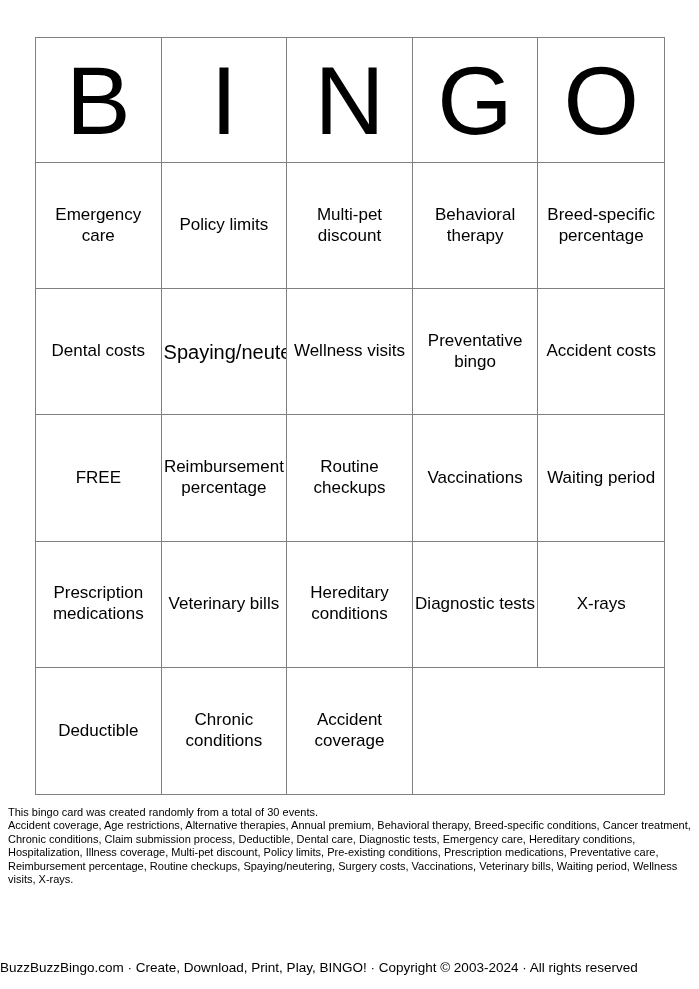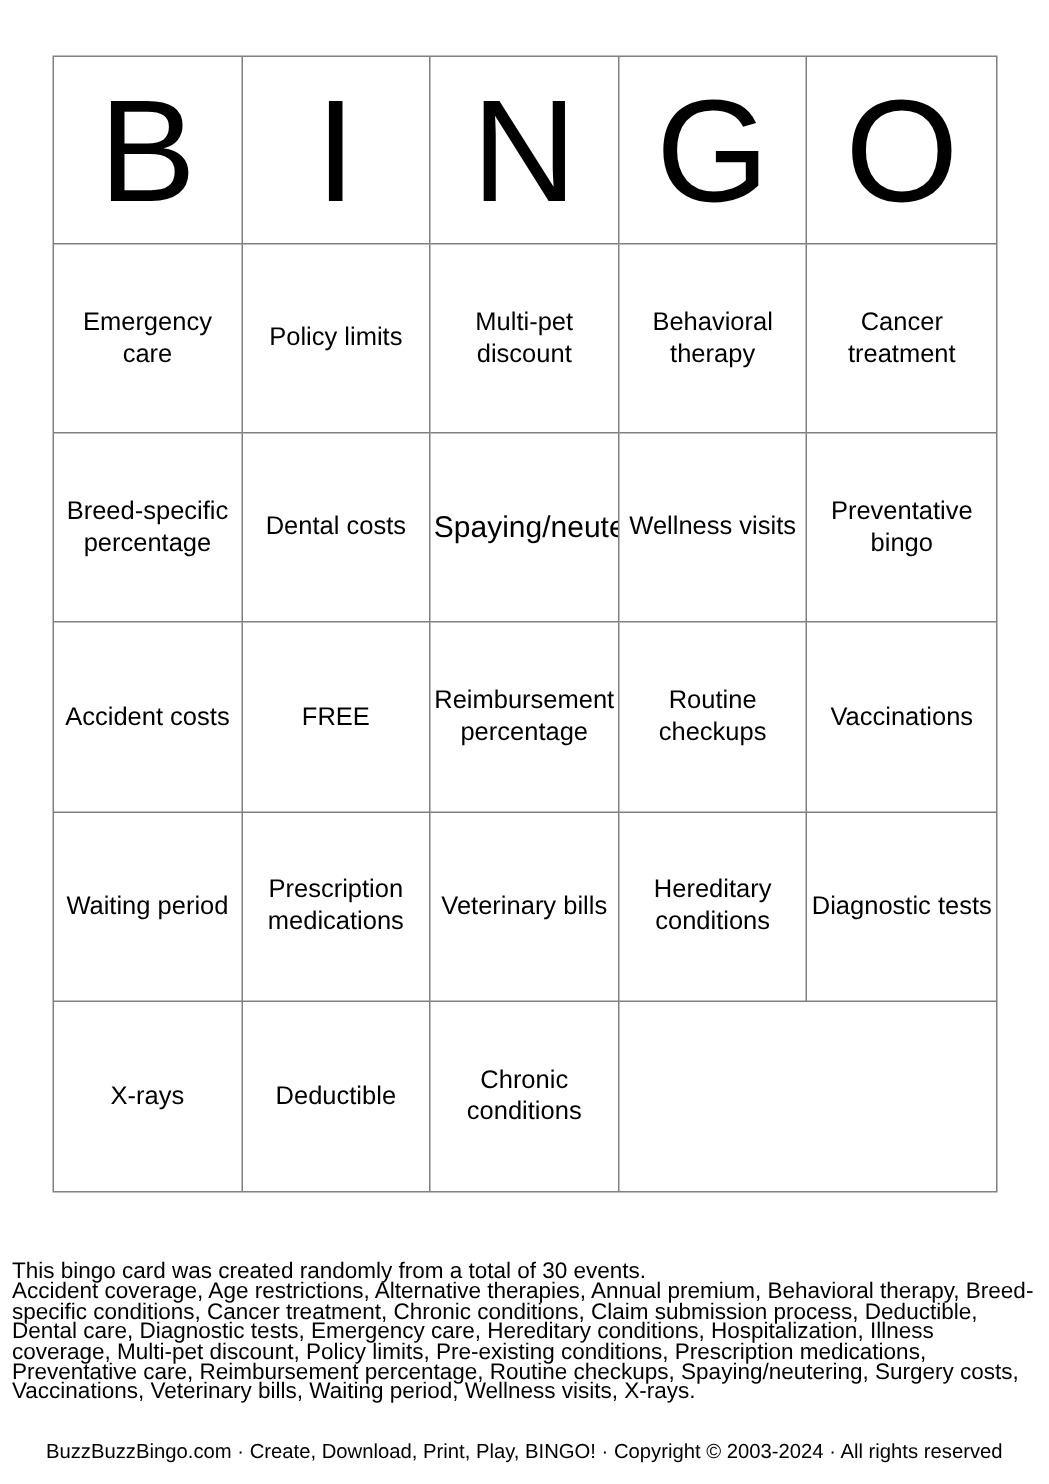--- a/index.html
+++ b/index.html
@@ -48,31 +48,29 @@
     font-size:17px;
     line-height:1.22;
     padding:0 2px;
     word-wrap:normal;
   }
   
   .page-footer{
     position:absolute;
     left:8px;top:806px;
     width:684px;
-    font-size:15px;
+    font-size:11px;
     line-height:13.4px;
     color:var(--text);
-    margin-top:35px;
   }
   
   .copyright-bar{
     position:absolute;
     left:0;top:960px;
     width:699px;
-    text-align:center;
     font-size:13.5px;
     color:var(--text);
   }
 </style>
 </head>
 <body>
 
 <div class="card-grid">
 
   <div class="hcell">
@@ -95,23 +93,20 @@
       <div class="cell-text">Emergency care</div>
     </div>
   <div class="cell">
       <div class="cell-text">Policy limits</div>
     </div>
   <div class="cell">
       <div class="cell-text">Multi-pet discount</div>
     </div>
   <div class="cell">
       <div class="cell-text">Behavioral therapy</div>
-    </div>
-  <div class="cell">
-      <div class="cell-text">Cancer treatment</div>
     </div>
 
   <div class="cell">
       <div class="cell-text">Breed-specific percentage</div>
     </div>
   <div class="cell">
       <div class="cell-text">Dental costs</div>
     </div>
   <div class="cell">
       <div class="cell-text" style="font-size: 20px;">Spaying/neutering</div>
@@ -157,20 +152,23 @@
     </div>
   <div class="cell">
       <div class="cell-text">X-rays</div>
     </div>
   <div class="cell">
       <div class="cell-text">Deductible</div>
     </div>
   <div class="cell">
       <div class="cell-text">Chronic conditions</div>
     </div>
+  <div class="cell">
+      <div class="cell-text">Accident coverage</div>
+    </div>
 </div>
 
 <div class="page-footer">
   <span>This bingo card was created randomly from a total of 30 events.</span><br>
   <span>Accident coverage, Age restrictions, Alternative therapies, Annual premium, Behavioral therapy, Breed-specific conditions, Cancer treatment, Chronic conditions, Claim submission process, Deductible, Dental care, Diagnostic tests, Emergency care, Hereditary conditions, Hospitalization, Illness coverage, Multi-pet discount, Policy limits, Pre-existing conditions, Prescription medications, Preventative care, Reimbursement percentage, Routine checkups, Spaying/neutering, Surgery costs, Vaccinations, Veterinary bills, Waiting period, Wellness visits, X-rays.</span>
 </div>
 
 <div class="copyright-bar">
   <span>BuzzBuzzBingo.com · Create, Download, Print, Play, BINGO! · Copyright © 2003-2024 · All rights reserved</span>
 </div>

